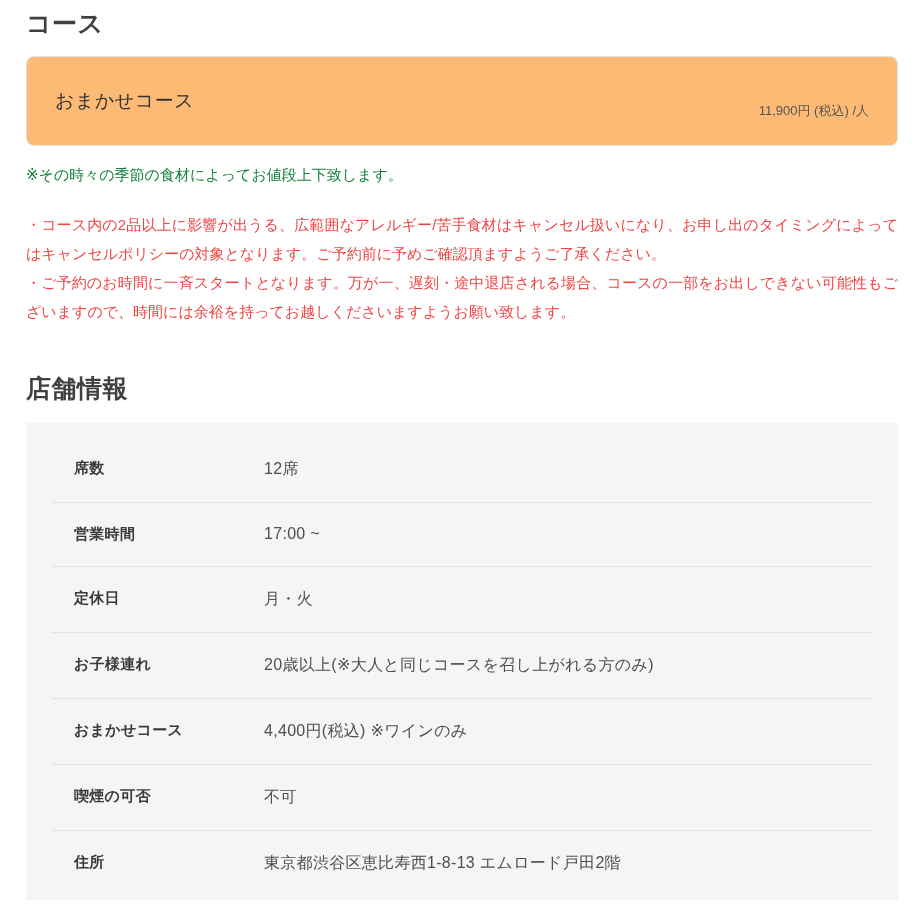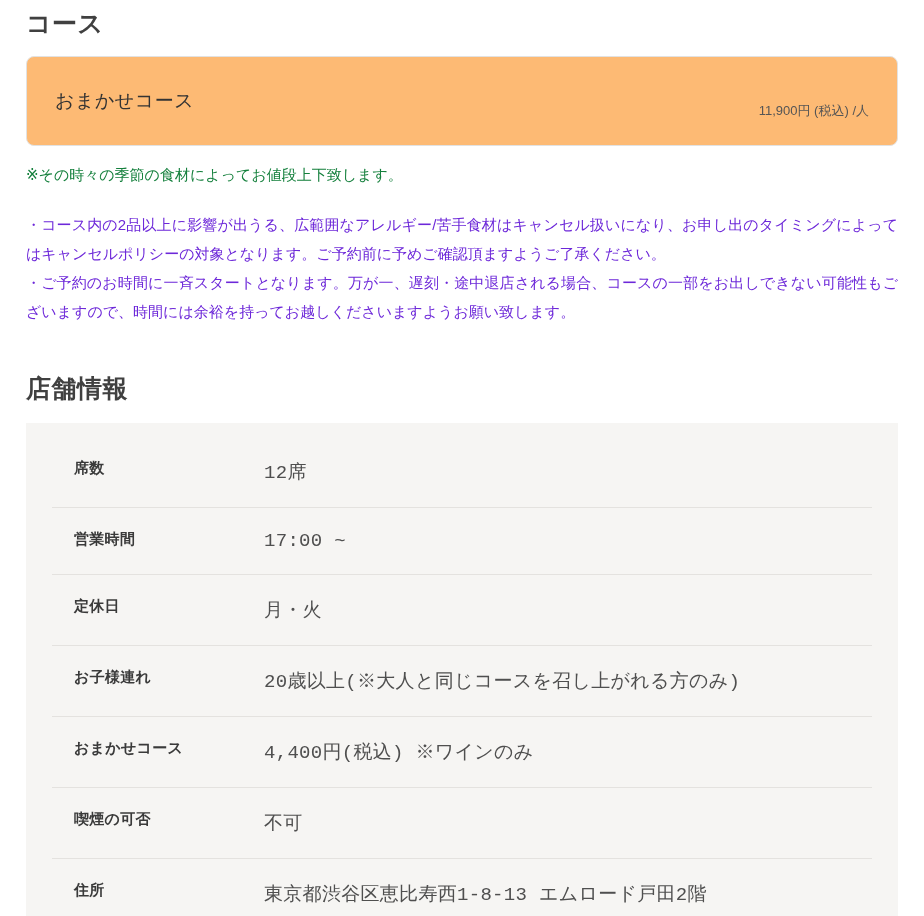--- a/index.html
+++ b/index.html
@@ -59,21 +59,21 @@
   
   .note-primary {
     font-size: 15px;
     color: #15803d;
     margin: 16px 0 0 0;
     line-height: 1.7;
   }
   .note-list {
     margin: 22px 0 12px 0;
     font-size: 15px;
-    color: #6d28d9;
+    color: #ef4444;
     line-height: 1.95;
   }
   .note-list p {
     margin: 0;
     text-align: justify;
     text-justify: inter-character;
   }
 
   
   .info-panel {
@@ -94,26 +94,25 @@
     width: 212px;
     text-align: left;
     font-size: 15px;
     font-weight: bold;
     color: #3a3a3a;
     padding: 22px 0 22px 22px;
     vertical-align: top;
     letter-spacing: 0.3px;
   }
   .info-table td {
-    font-size: 19px;
+    font-size: 16px;
     color: #4f4f4f;
     padding: 22px 0 22px 0;
     vertical-align: top;
     letter-spacing: 0.3px;
-    font-family: Liberation Mono, monospace;
   }
 </style>
 </head>
 <body>
 
 <div class="page">
 
   <h2 class="section-title">コース</h2>
 
   <div class="course-card">

